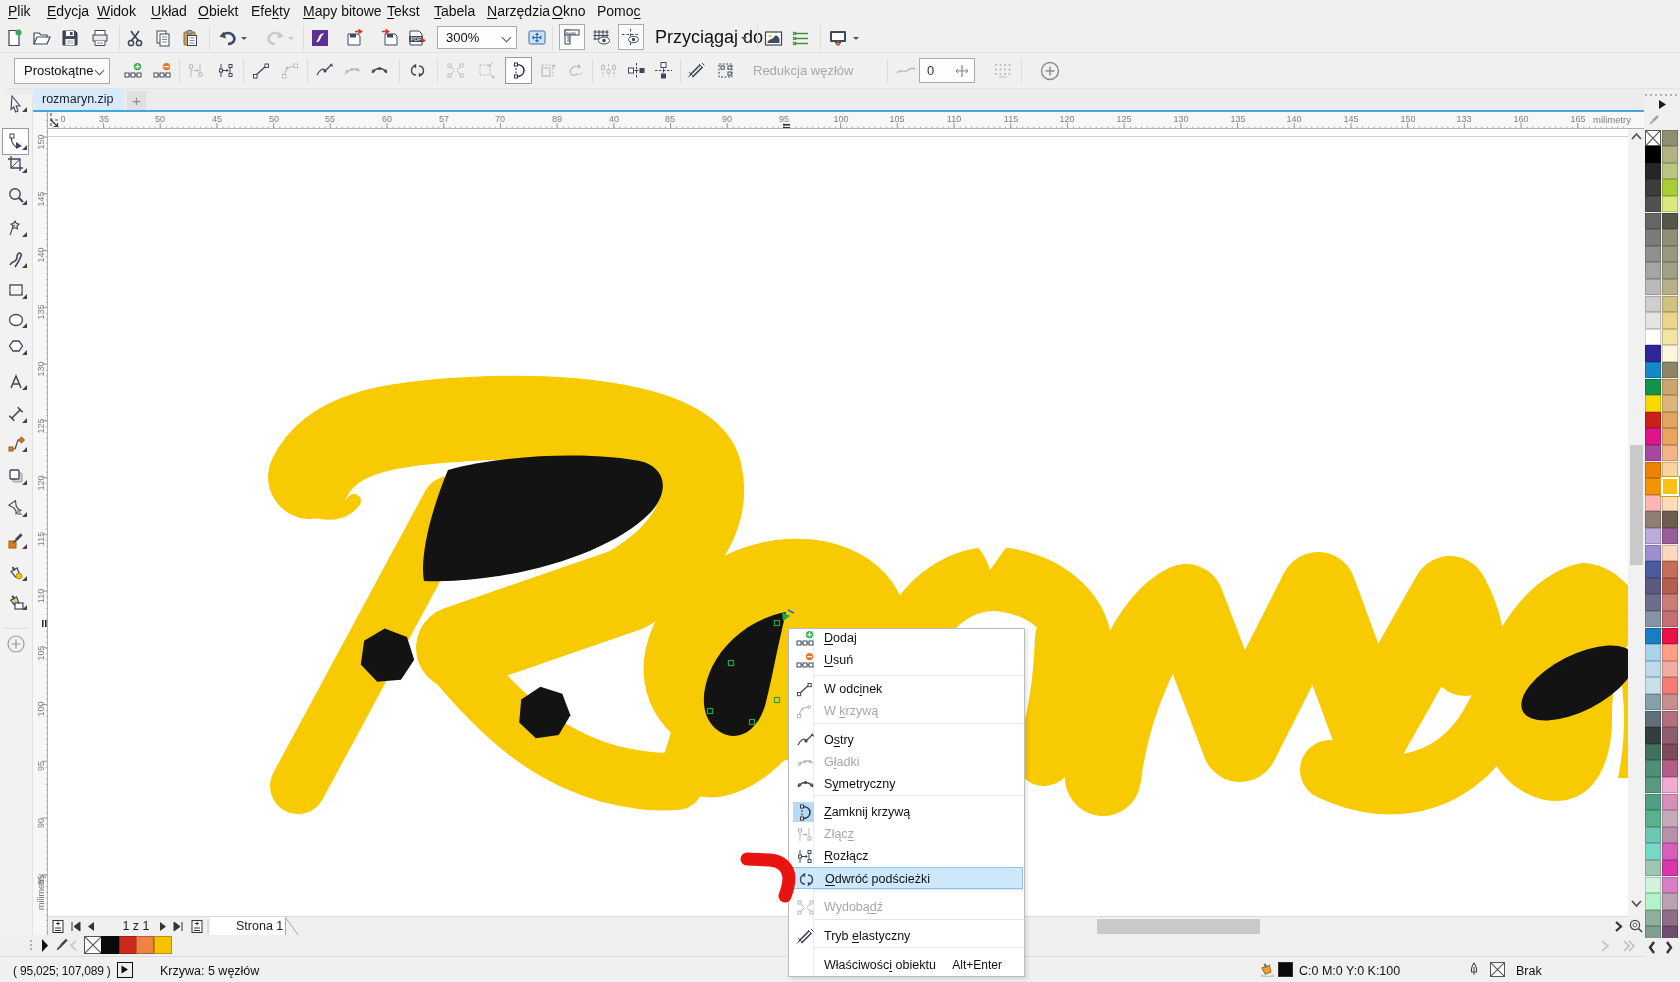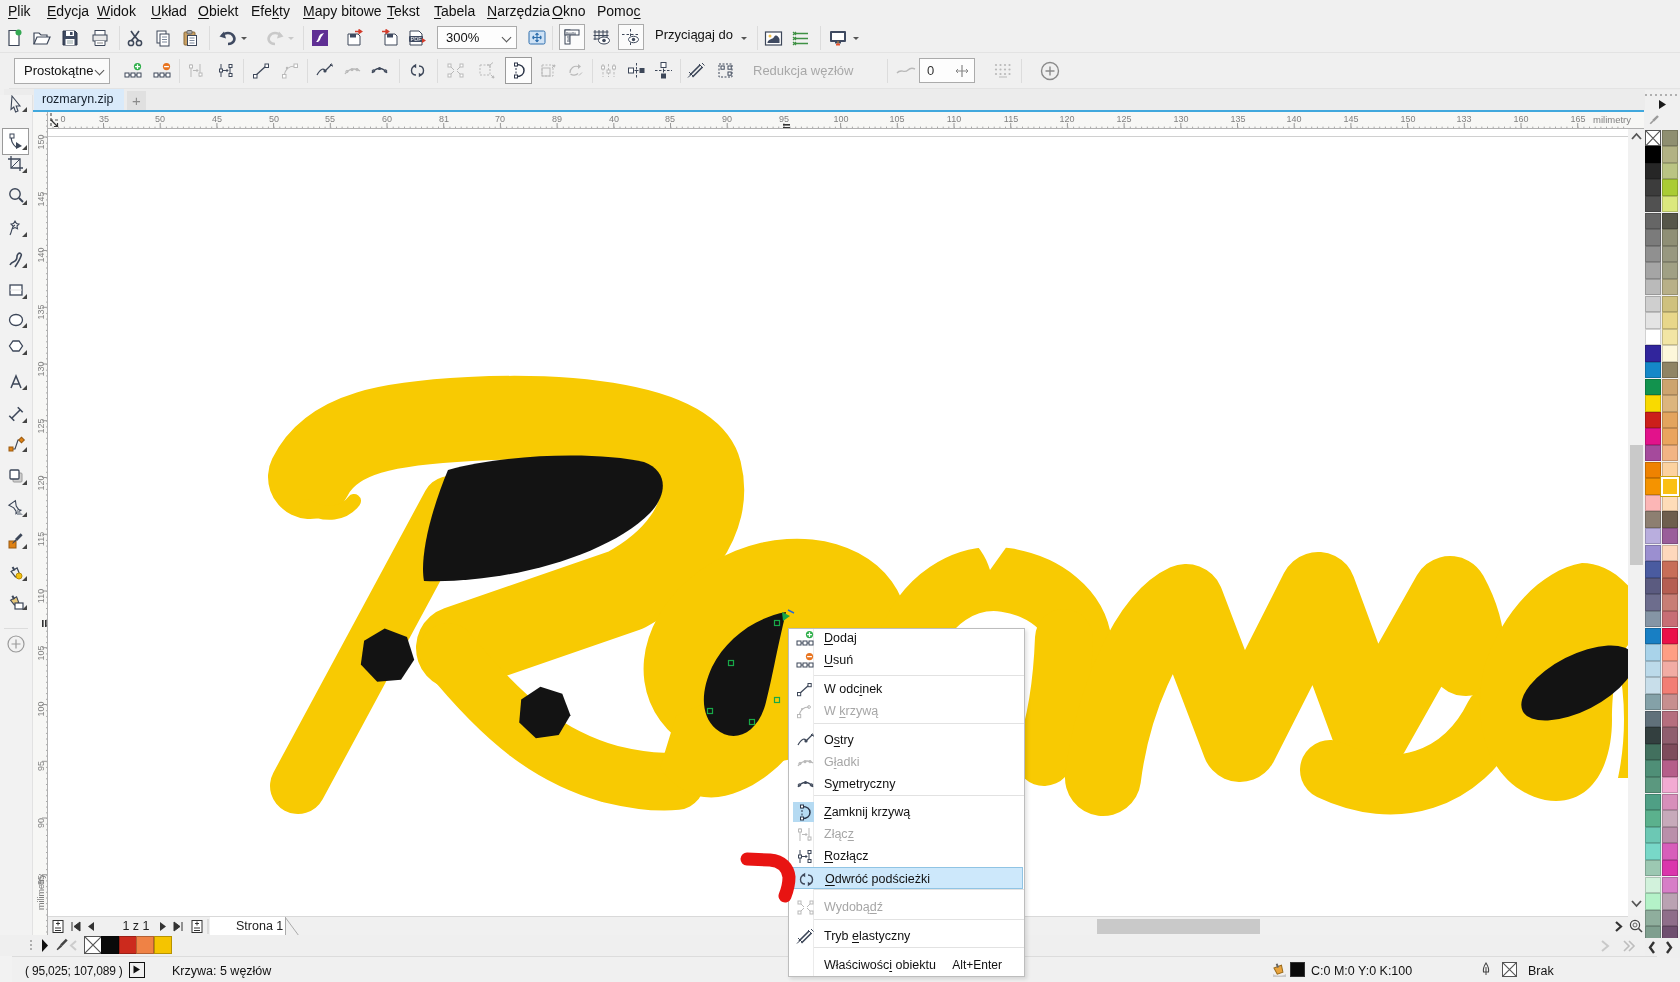--- a/index.html
+++ b/index.html
@@ -25,21 +25,21 @@
 .vnum { position:absolute; left:0px; font-size:9px; color:#808080; transform:rotate(-90deg); transform-origin:center; width:15px; text-align:center; }
 #toolbox { left:0; top:95px; width:33px; height:887px; background:#f2f2f2; }
 .tool { position:absolute; left:7px; width:19px; height:19px; }
 #canvas { left:48px; top:129px; width:1580px; height:787px; background:#fff; overflow:hidden; }
 #vscroll { left:1628px; top:129px; width:17px; height:787px; background:#f1f1f1; }
 #vthumb { position:absolute; left:2px; top:316px; width:13px; height:120px; background:#c9c9c9; }
 #palette { left:1645px; top:90px; width:35px; height:892px; background:#f0f0f0; }
 .sw { position:absolute; width:16px; height:16.55px; }
 #navrow { left:48px; top:916px; width:1580px; height:19px; background:#f0f0f0; border-top:1px solid #d9d9d9; font-size:12.5px; color:#222; }
 #docpal { left:0px; top:935px; width:1640px; height:21px; background:#efefef; }
-#statusbar { left:12px; top:956px; width:1645px; height:26px; background:#f0f0f0; border-top:1px solid #dcdcdc; font-size:12.5px; color:#111; }
+#statusbar { left:0; top:956px; width:1645px; height:26px; background:#f0f0f0; border-top:1px solid #dcdcdc; font-size:12.5px; color:#111; }
 #ctxmenu { left:788px; top:628px; width:237px; height:349px; background:#ffffff; border:1px solid #bdbdbd; font-size:12.5px; color:#111; box-shadow:2px 2px 4px rgba(0,0,0,0.12); }
 #ctxmenu .row { position:absolute; left:1px; width:233px; height:22px; line-height:22px; }
 #ctxmenu .row .lbl { position:absolute; left:34px; white-space:nowrap; }
 #ctxmenu .row .accel { position:absolute; right:21px; font-size:12px; }
 #ctxmenu .sep { position:absolute; left:25px; width:210px; height:1px; background:#e2e2e2; }
 #ctxmenu .grey { color:#a6a6a6; }
 #ctxmenu u { text-underline-offset:2px; }
 #ctxmenu .hl { background:#cde8fb; border:1px solid #90c4e4; }
 .micon { position:absolute; left:6px; top:3px; width:17px; height:17px; }
 </style>
@@ -152,21 +152,21 @@
           <ellipse cx="12" cy="12.5" rx="5.5" ry="3.5" fill="#fff" stroke="#3d4759"></ellipse>
           <circle cx="12" cy="12.5" r="1.8" fill="#3d4759"></circle>
         </svg></div>
 <div style="position:absolute;left:618px;top:2px;width:26px;height:26px;border:1px solid #ababab;background:#fbfbfb"></div>
 <div class="ticon" style="left:621px;top:6px"><svg width="20" height="18" viewBox="0 0 20 18" style="">
           <path d="M9.5 1 L9.5 17" stroke="#3d4759" stroke-width="1" stroke-dasharray="2.5 2"></path>
           <path d="M1 6.5 L19 6.5" stroke="#3d4759" stroke-width="1" stroke-dasharray="2.5 2"></path>
           <ellipse cx="12.5" cy="11.5" rx="5" ry="3.2" fill="#fff" stroke="#3d4759"></ellipse>
           <circle cx="12.5" cy="11.5" r="1.7" fill="#3d4759"></circle>
         </svg></div>
-<div style="position:absolute;left:655px;top:5px;font-size:13px;color:#111">Przyciągaj do</div>
+<div style="position:absolute;left:655px;top:5px;font-size:18px;color:#111">Przyciągaj do</div>
 <div class="ticon" style="left:740px;top:7px"><svg width="8" height="18" viewBox="0 0 8 18" style="">
           <path d="M1 8 L4 11 L7 8 Z" fill="#555"></path>
         </svg></div>
 <div class="tsep" style="left:757px"></div>
 <div class="ticon" style="left:764px;top:8px"><svg width="19" height="17" viewBox="0 0 19 17" style="">
           <rect x="1.5" y="2" width="16" height="13" fill="#fff" stroke="#3d4759" stroke-width="1.2"></rect>
           <path d="M3.5 12 C6 8 8 10 10 7 C12 4 14 6 15.5 9 L15.5 13 L3.5 13 Z" fill="#3f4a61"></path>
           <circle cx="6" cy="6" r="1.5" fill="#f2c14e"></circle>
         </svg></div>
 <div class="ticon" style="left:791px;top:8px"><svg width="19" height="17" viewBox="0 0 19 17" style="">
@@ -354,21 +354,21 @@
     <div id="plustab">+</div>
   </div>
   <div id="blueline" class="abs"></div>
   <div id="hruler" class="abs">
       <div class="rnum" style="left:56px">35</div>
 <div class="rnum" style="left:112px">50</div>
 <div class="rnum" style="left:169px">45</div>
 <div class="rnum" style="left:226px">50</div>
 <div class="rnum" style="left:282px">55</div>
 <div class="rnum" style="left:339px">60</div>
-<div class="rnum" style="left:396px">81</div>
+<div class="rnum" style="left:396px">57</div>
 <div class="rnum" style="left:452px">70</div>
 <div class="rnum" style="left:509px">89</div>
 <div class="rnum" style="left:566px">40</div>
 <div class="rnum" style="left:622px">85</div>
 <div class="rnum" style="left:679px">90</div>
 <div class="rnum" style="left:736px">95</div>
 <div class="rnum" style="left:793px">100</div>
 <div class="rnum" style="left:849px">105</div>
 <div class="rnum" style="left:906px">110</div>
 <div class="rnum" style="left:963px">115</div>

